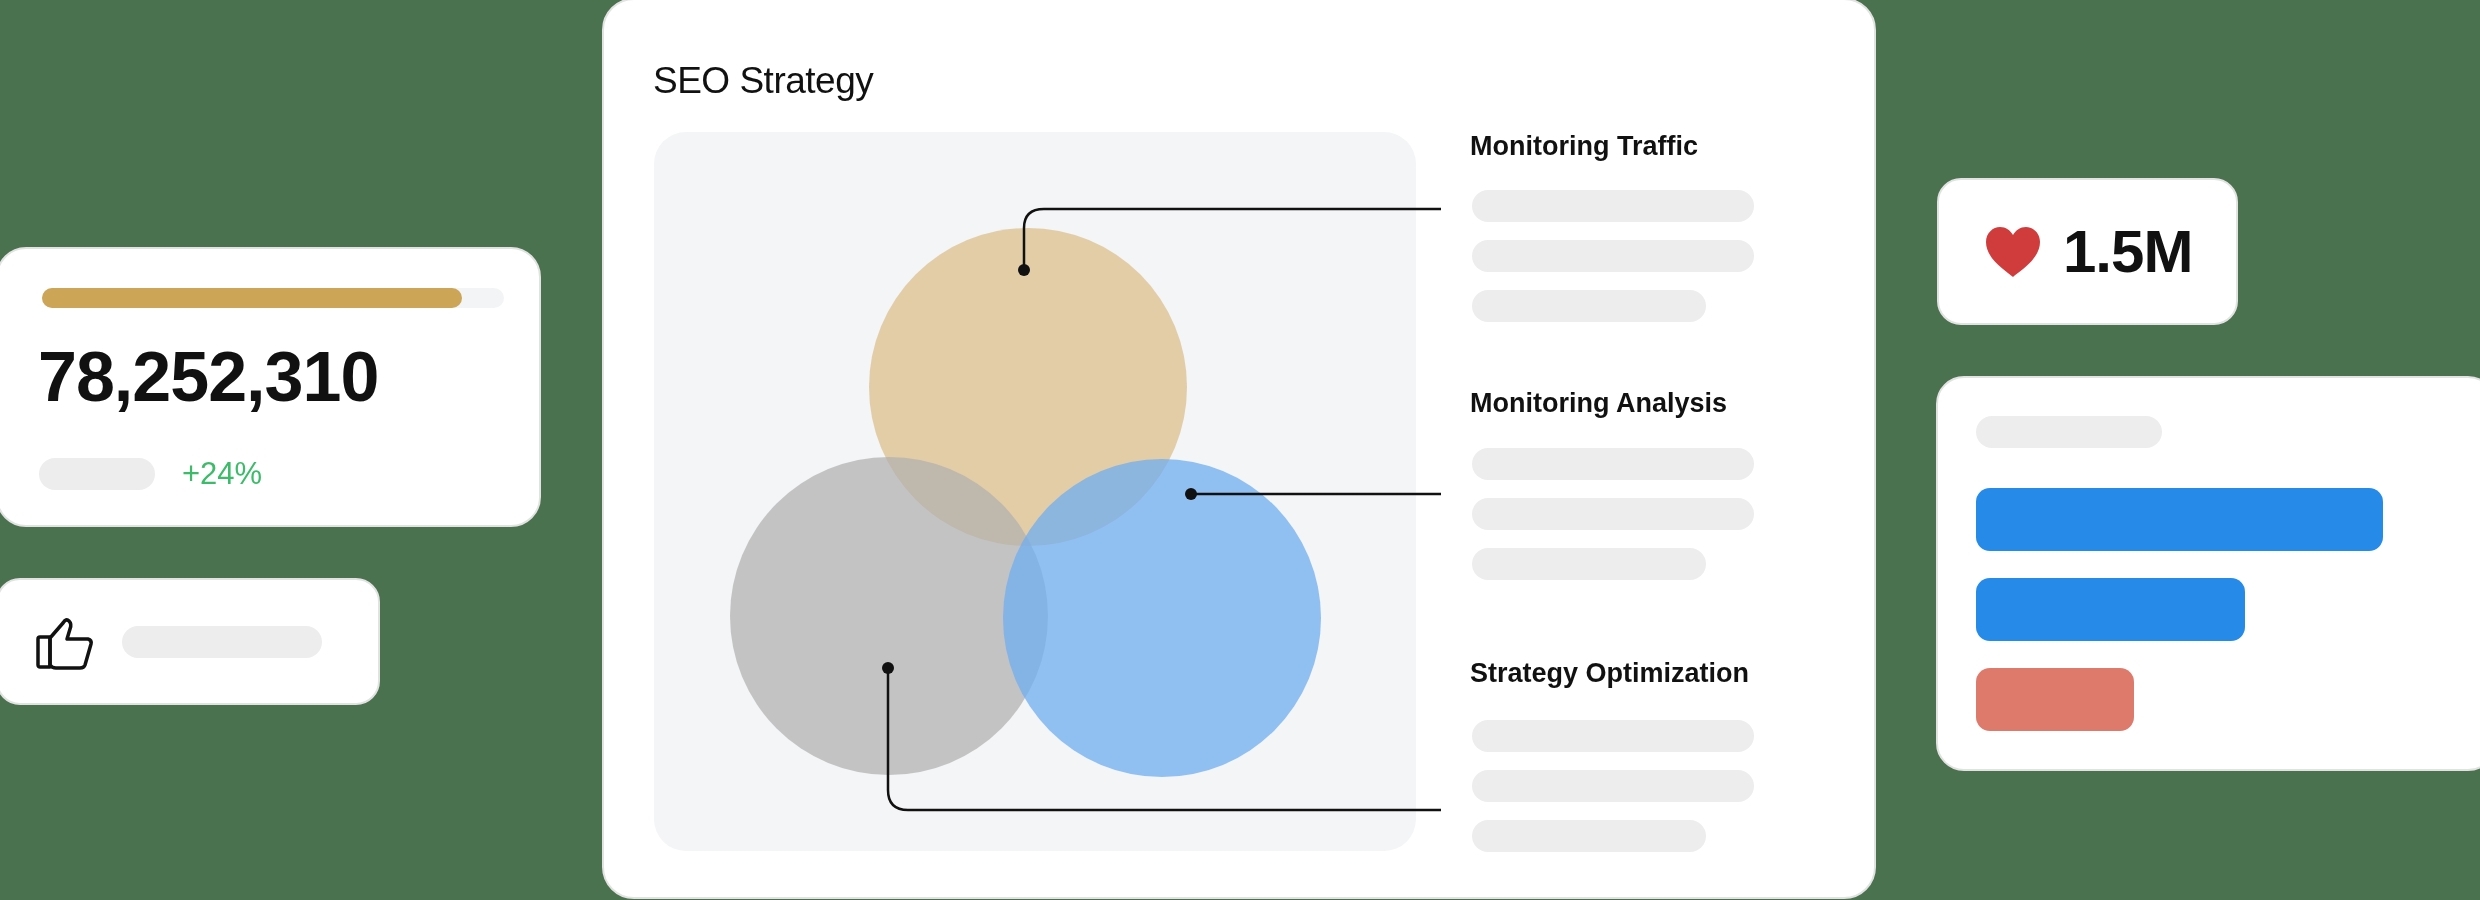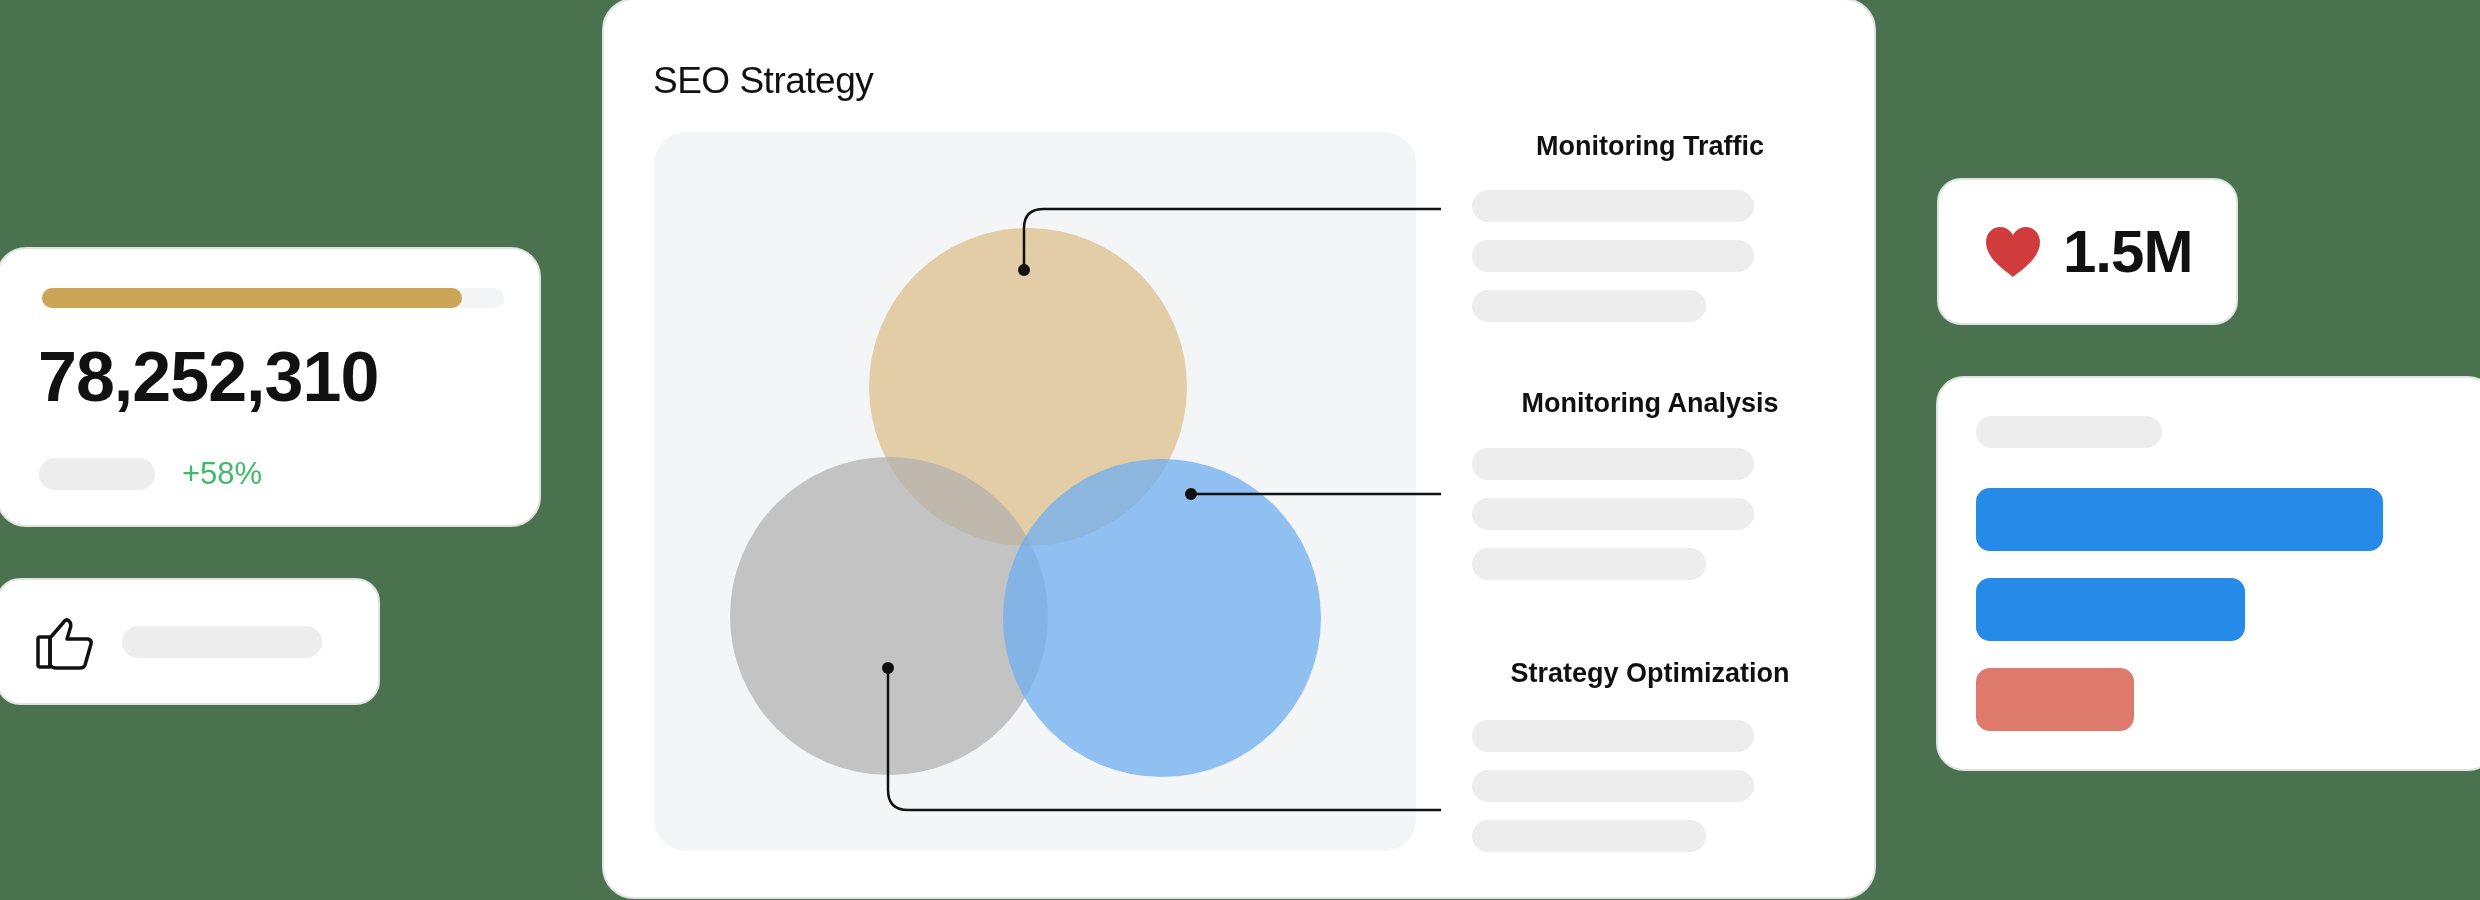--- a/index.html
+++ b/index.html
@@ -27,21 +27,21 @@
   
   #like-card { left:-4px; top:578px; width:384px; height:127px; border-radius:24px; }
   #thumb-icon { position:absolute; left:38px; top:37px; width:58px; height:54px; }
   #like-pill { left:124px; top:46px; width:200px; height:32px; }
 
   
   #main-card { left:602px; top:-2px; width:1274px; height:901px; border-radius:32px; }
   #main-title { position:absolute; left:49px; top:52px; font-size:37px; font-weight:400; line-height:44px; letter-spacing:-0.5px;margin-top:7px; }
   #diagram-panel { position:absolute; left:50px; top:132px; width:762px; height:719px; background:#F4F5F7; border-radius:32px; }
   #venn { position:absolute; left:0; top:0; }
-  .section { position:absolute; left:866px; width:360px;text-align:center; }
+  .section { position:absolute; left:866px; width:360px; }
   .section-title { font-size:27px; font-weight:700; line-height:32px; white-space:nowrap; }
   .section .bar { position:absolute; left:2px; height:32px; background:#EDEDED; border-radius:16px; }
 
   
   #heart-card { left:1937px; top:178px; width:301px; height:147px; border-radius:24px; }
   #heart-icon { position:absolute; left:45px; top:45px; width:58px; height:54px; }
   #heart-count { position:absolute; left:124px; top:40px; font-size:60px; font-weight:700; line-height:64px; letter-spacing:-1px; }
 
   
   #bars-card { left:1936px; top:376px; width:560px; height:395px; border-radius:28px; }
@@ -50,21 +50,21 @@
 </style>
 </head>
 <body style="background: rgb(74, 114, 78);">
 
 <div class="card" id="stats-card">
   <div id="progress-track" style="background: rgb(243, 244, 246);">
     <div id="progress-fill" style="width: 91%; background: rgb(204, 165, 87);"></div>
   </div>
   <div id="stats-number">78,252,310</div>
   <div class="pill" id="stats-pill"></div>
-  <div id="stats-change" style="color: rgb(61, 187, 106);">+58%</div>
+  <div id="stats-change" style="color: rgb(61, 187, 106);">+24%</div>
 </div>
 
 <div class="card" id="like-card">
   <svg id="thumb-icon" viewBox="0 0 58 54">
     <path d="M4 20 h10 v30 h-10 a2 2 0 0 1 -2 -2 v-26 a2 2 0 0 1 2 -2 z" fill="none" stroke="#111" stroke-width="3.5" stroke-linejoin="round"></path>
     <path d="M14 21 L27 6 Q30 1 33 4 Q36 7 34 12 L31 22 L52 22 Q56 23 55 27 L49 48 Q48 51 44 51 L20 51 Q16 51 14 48 Z" fill="none" stroke="#111" stroke-width="3.5" stroke-linejoin="round"></path>
   </svg>
   <div class="pill" id="like-pill"></div>
 </div>
 

